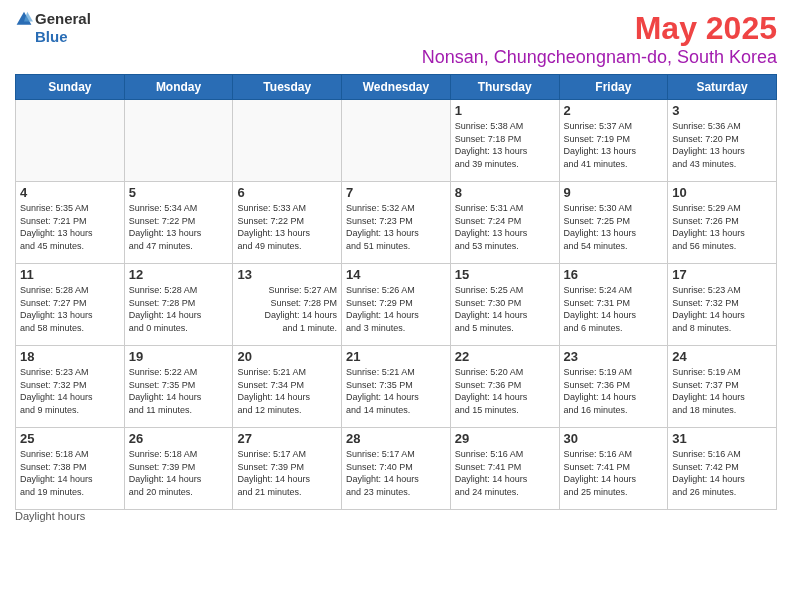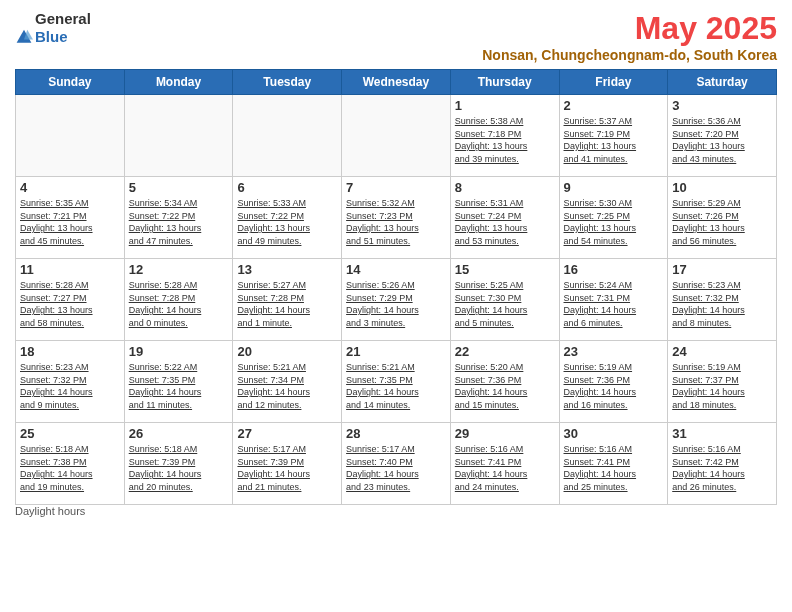--- a/index.html
+++ b/index.html
@@ -16,39 +16,38 @@
       padding: 10px 15px;
     }
     .header-area {
       display: flex;
       justify-content: space-between;
       align-items: flex-start;
       margin-bottom: 6px;
     }
     .logo {
       display: flex;
-      align-items: flex-end;
+      align-items: flex-start;
       gap: 2px;
     }
     .logo-icon {
       width: 18px;
       height: 18px;
     }
     .title-area {
       text-align: right;
     }
     .month-title {
       font-size: 32px;
       font-weight: bold;
       color: #ef4444;
     }
     .subtitle {
-      font-size: 14px;
-      color: #a16207;
-      font-weight: bold;
+      font-size: 18px;
+      color: #a21caf;
     }
     .calendar {
       width: 100%;
       border-collapse: collapse;
       table-layout: fixed;
     }
     .calendar th {
       background-color: #2a6db5;
       color: white;
       text-align: center;
@@ -74,21 +73,20 @@
       font-size: 13px;
       font-weight: bold;
       color: #333;
       display: block;
       margin-bottom: 2px;
     }
     .day-info {
       font-size: 9px;
       line-height: 1.4;
       color: #333;
-      text-decoration: underline;
     }
     .footer-note {
       font-size: 11px;
       color: #555;
       text-align: left;
     }
   </style>
 </head>
 <body>
 
@@ -212,21 +210,21 @@
           </td>
           <td>
             <span class="day-number">12</span>
             <div class="day-info" style="white-space: pre-line;">Sunrise: 5:28 AM
 Sunset: 7:28 PM
 Daylight: 14 hours
 and 0 minutes.</div>
           </td>
           <td>
             <span class="day-number">13</span>
-            <div class="day-info" style="white-space: pre-line;">Sunrise: 5:27 AM
+            <div class="day-info" style="white-space: pre-line; text-align: right;">Sunrise: 5:27 AM
 Sunset: 7:28 PM
 Daylight: 14 hours
 and 1 minute.</div>
           </td>
           <td>
             <span class="day-number">14</span>
             <div class="day-info" style="white-space: pre-line;">Sunrise: 5:26 AM
 Sunset: 7:29 PM
 Daylight: 14 hours
 and 3 minutes.</div>

